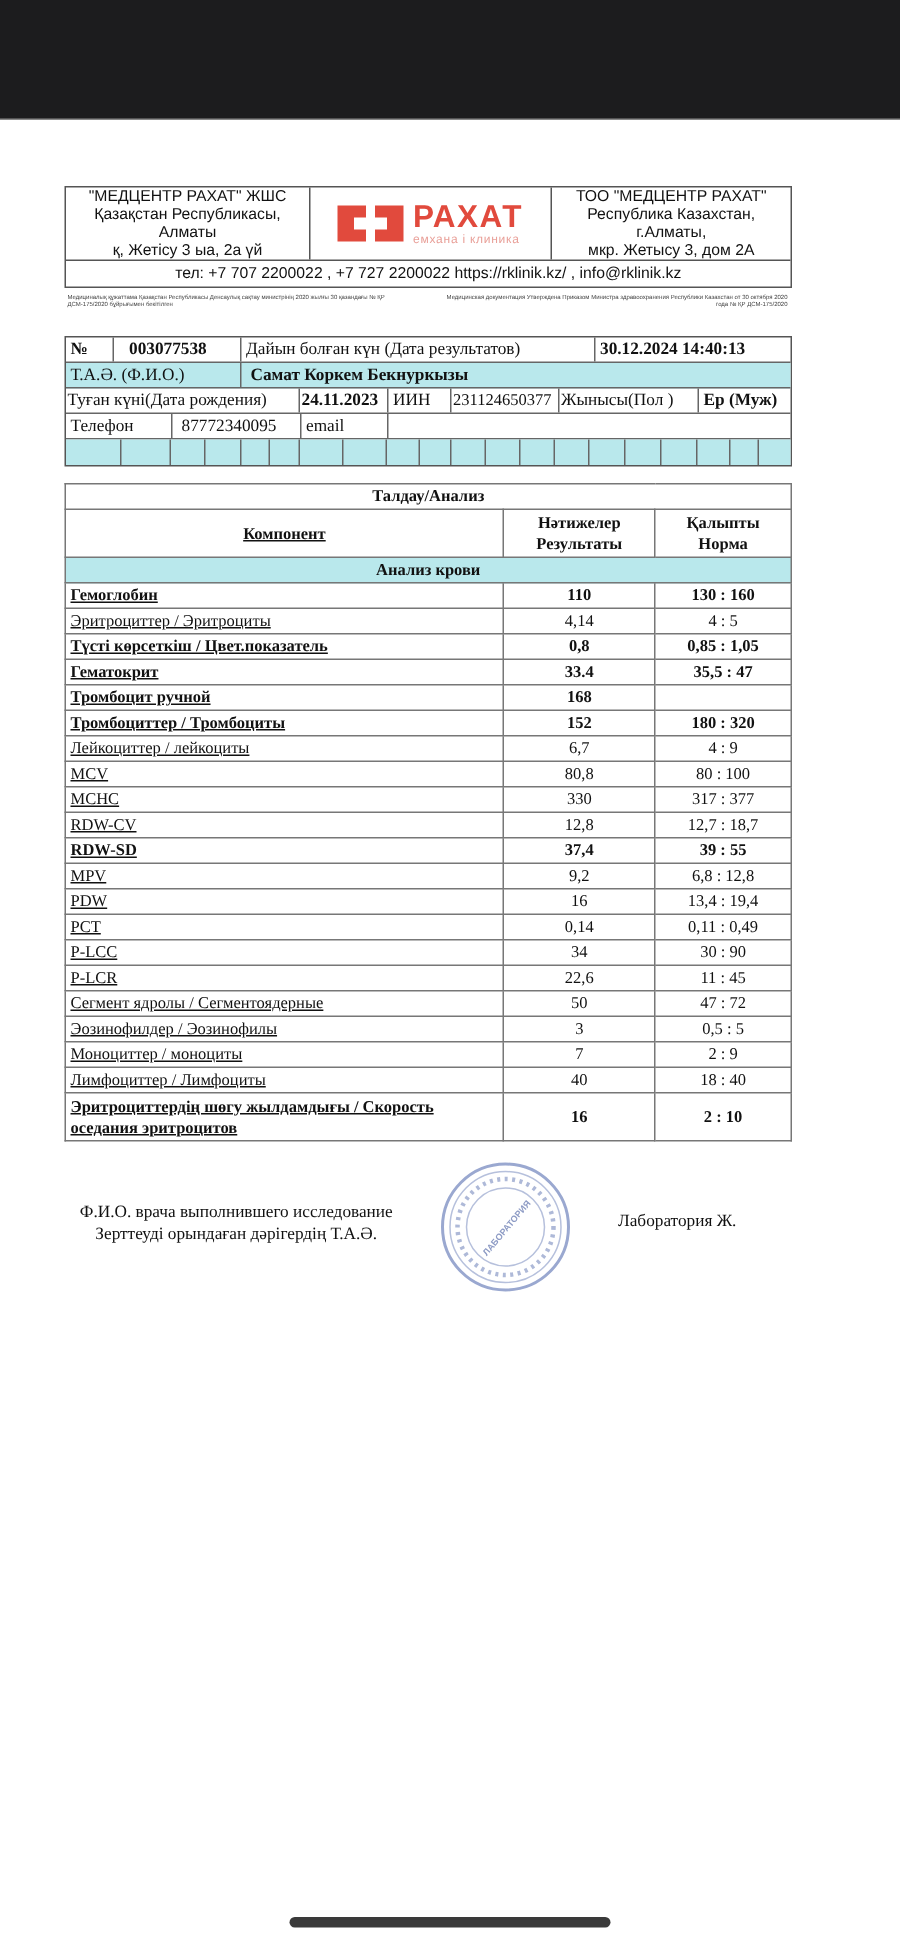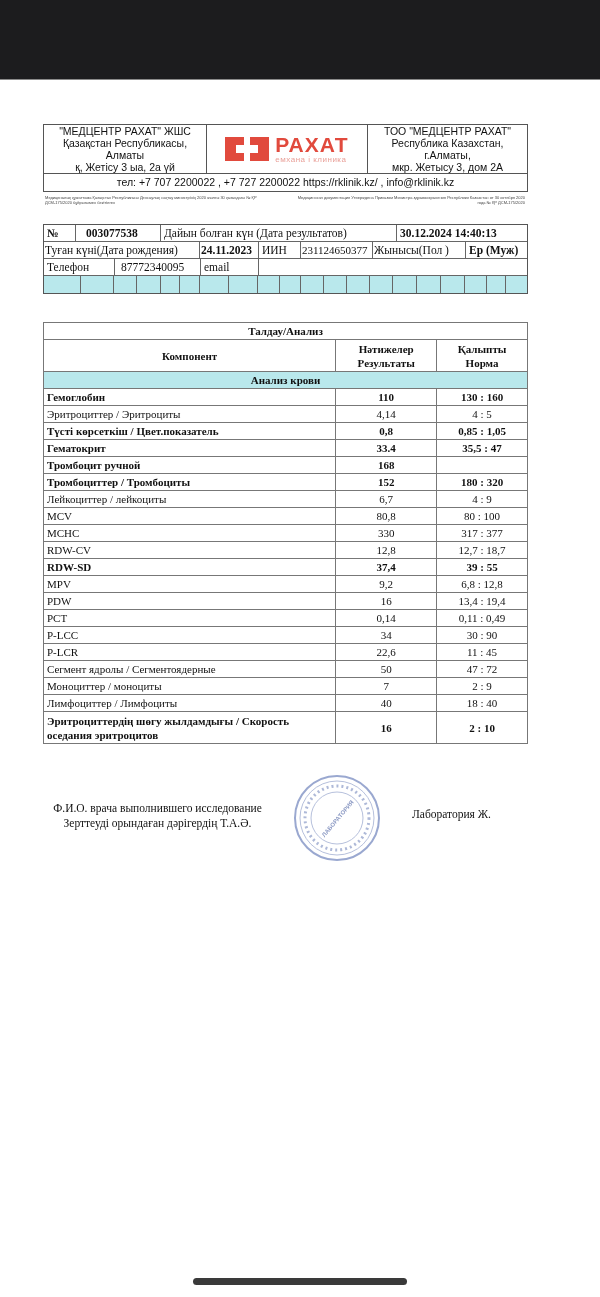--- a/index.html
+++ b/index.html
@@ -38,21 +38,21 @@
   .irow:last-child { border-bottom: none; }
   .ic { border-right: 1px solid #666; font-size: 11.5px; line-height: 16px; padding-left: 3px; white-space: nowrap; overflow: hidden; }
   .ic:last-child { border-right: none; }
   .b { font-weight: bold; }
   .cyan { background: #b9e8ec; }
 
   
   .an { position: absolute; left: 43px; top: 322px; width: 485px; border: 1.5px solid #555; border-collapse: collapse; }
   .an td, .an th { border: 1px solid #777; font-size: 11px; padding: 0 3px; height: 17px; line-height: 14px; }
   .an th { font-weight: bold; text-align: center; }
-  .an .c1 { width: 293px; text-align: left; }
+  .an .c1 { width: 293px; text-align: left; text-decoration: underline; }
   .an .c2 { width: 101px; text-align: center; }
   .an .c3 { width: 91px; text-align: center; }
   .an tr.bold td { font-weight: bold; }
   .an tr.section td { background: #b9e8ec; text-align: center; font-weight: bold; }
 
   
   .sig-left { position: absolute; left: 30px; top: 801px; width: 255px; text-align: center; font-size: 11.5px; line-height: 15px; }
   .sig-right { position: absolute; left: 412px; top: 808px; font-size: 11.5px; }
   .stamp { position: absolute; left: 292px; top: 772px; width: 90px; height: 92px; }
 
@@ -95,20 +95,24 @@
 
 <div class="note note-left">Медициналық құжаттама Қазақстан Республикасы Денсаулық сақтау министрінің 2020 жылғы 30 қазандағы № ҚР ДСМ-175/2020 бұйрығымен бекітілген</div>
 <div class="note note-right">Медицинская документация Утверждена Приказом Министра здравоохранения Республики Казахстан от 30 октября 2020 года № ҚР ДСМ-175/2020</div>
 
 <div class="info">
   <div class="irow">
     <div class="ic b" style="width:32px">№</div>
     <div class="ic b" style="width:85px;padding-left:10px">003077538</div>
     <div class="ic" style="width:236px">Дайын болған күн (Дата результатов)</div>
     <div class="ic b" style="flex:1">30.12.2024 14:40:13</div>
+  </div>
+  <div class="irow cyan">
+    <div class="ic" style="width:117px">Т.А.Ә. (Ф.И.О.)</div>
+    <div class="ic b" style="flex:1;padding-left:6px">Самат Коркем Бекнуркызы</div>
   </div>
   <div class="irow">
     <div class="ic" style="width:156px;padding-left:1px">Туған күні(Дата рождения)</div>
     <div class="ic b" style="width:59px;padding-left:1px">24.11.2023</div>
     <div class="ic" style="width:42px">ИИН</div>
     <div class="ic" style="width:72px;padding-left:1px;font-size:11px">231124650377</div>
     <div class="ic" style="width:93px;padding-left:1px">Жынысы(Пол )</div>
     <div class="ic b" style="flex:1">Ер (Муж)</div>
   </div>
   <div class="irow">
@@ -238,20 +242,25 @@
         <td class="c1">P-LCR</td>
         <td class="c2">22,6</td>
         <td class="c3">11 : 45</td>
       </tr>
       <tr>
         <td class="c1">Сегмент ядролы / Сегментоядерные</td>
         <td class="c2">50</td>
         <td class="c3">47 : 72</td>
       </tr>
       <tr>
+        <td class="c1">Эозинофилдер / Эозинофилы</td>
+        <td class="c2">3</td>
+        <td class="c3">0,5 : 5</td>
+      </tr>
+      <tr>
         <td class="c1">Моноциттер / моноциты</td>
         <td class="c2">7</td>
         <td class="c3">2 : 9</td>
       </tr>
       <tr>
         <td class="c1">Лимфоциттер / Лимфоциты</td>
         <td class="c2">40</td>
         <td class="c3">18 : 40</td>
       </tr>
       <tr class="bold" style="height: 32px;">

